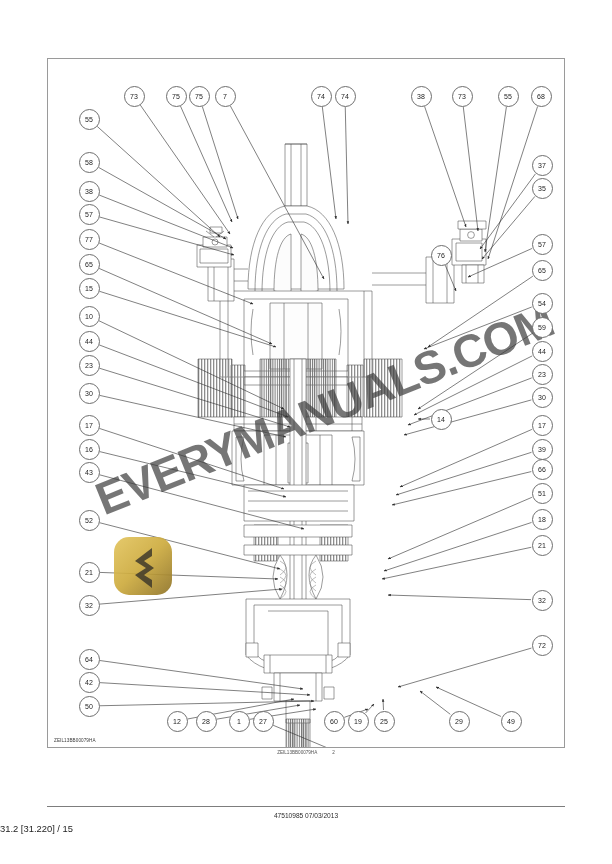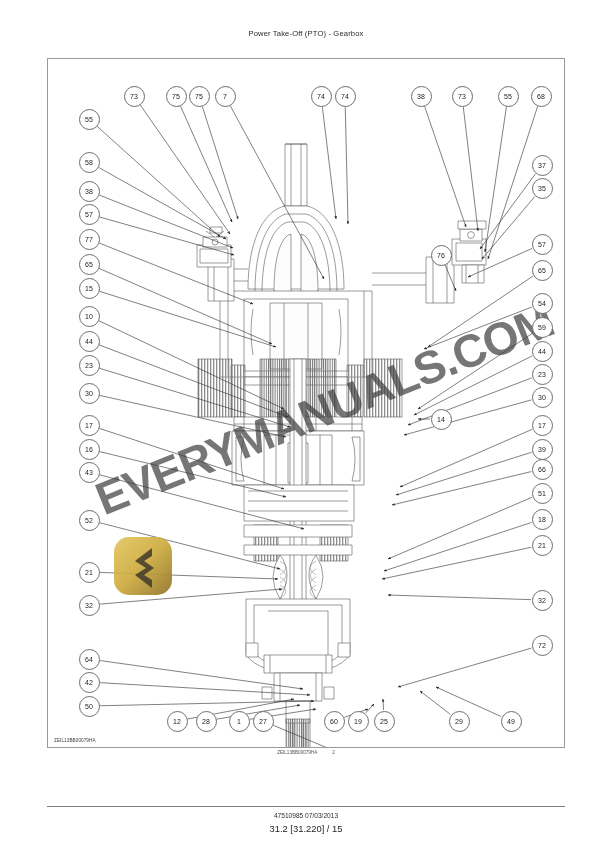--- a/index.html
+++ b/index.html
@@ -127,33 +127,29 @@
     left: 0; top: 812px;
     width: 612px;
     text-align: center;
     font-size: 6.6px;
     color: #2b2b2b;
   }
   .footer-line2 {
     position: absolute;
     left: 0; top: 823px;
     width: 612px;
-    text-align: center;
     font-size: 9.4px;
     color: #1d1d1d;
   }
 </style>
 </head>
 <body>
 
 <div class="page">
 
-  <div class="page-header">
-    <div class="header-title">Power Take-Off (PTO) - Gearbox</div>
-  </div>
 
   <div class="figure-frame">
 
     <svg class="svg-layer" viewBox="0 0 518 690" aria-hidden="true">
       <defs>
         <pattern id="spline" width="3" height="8" patternUnits="userSpaceOnUse">
           <rect width="1.3" height="8" fill="#8d8d8d"></rect>
         </pattern>
         <pattern id="splineF" width="2.2" height="8" patternUnits="userSpaceOnUse">
           <rect width="1" height="8" fill="#6f6f6f"></rect>

